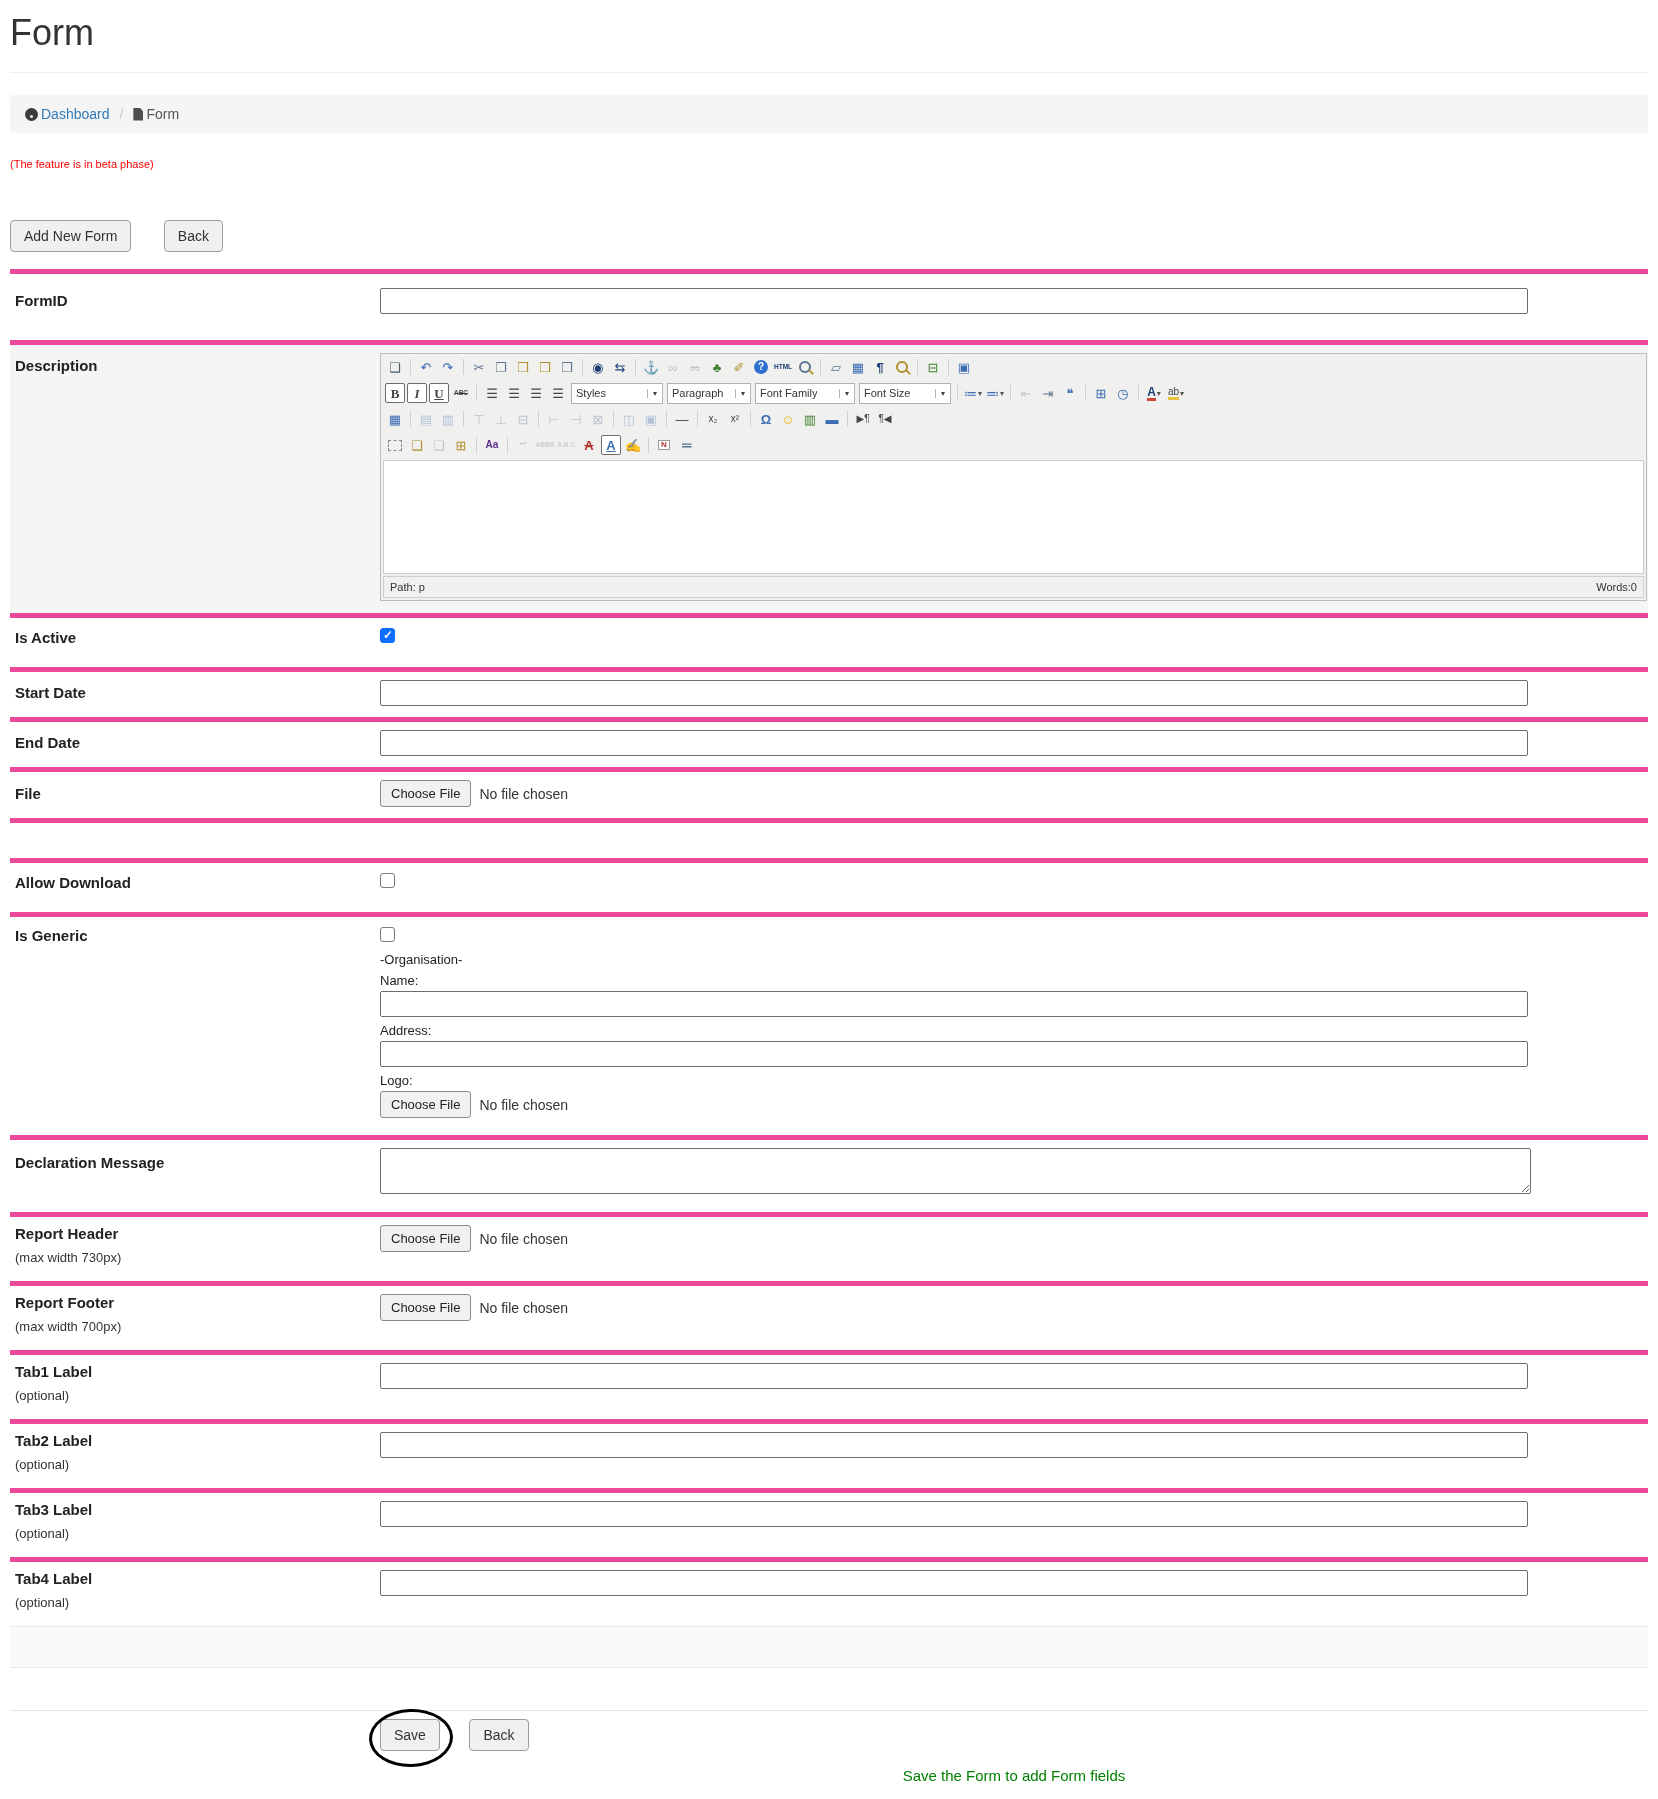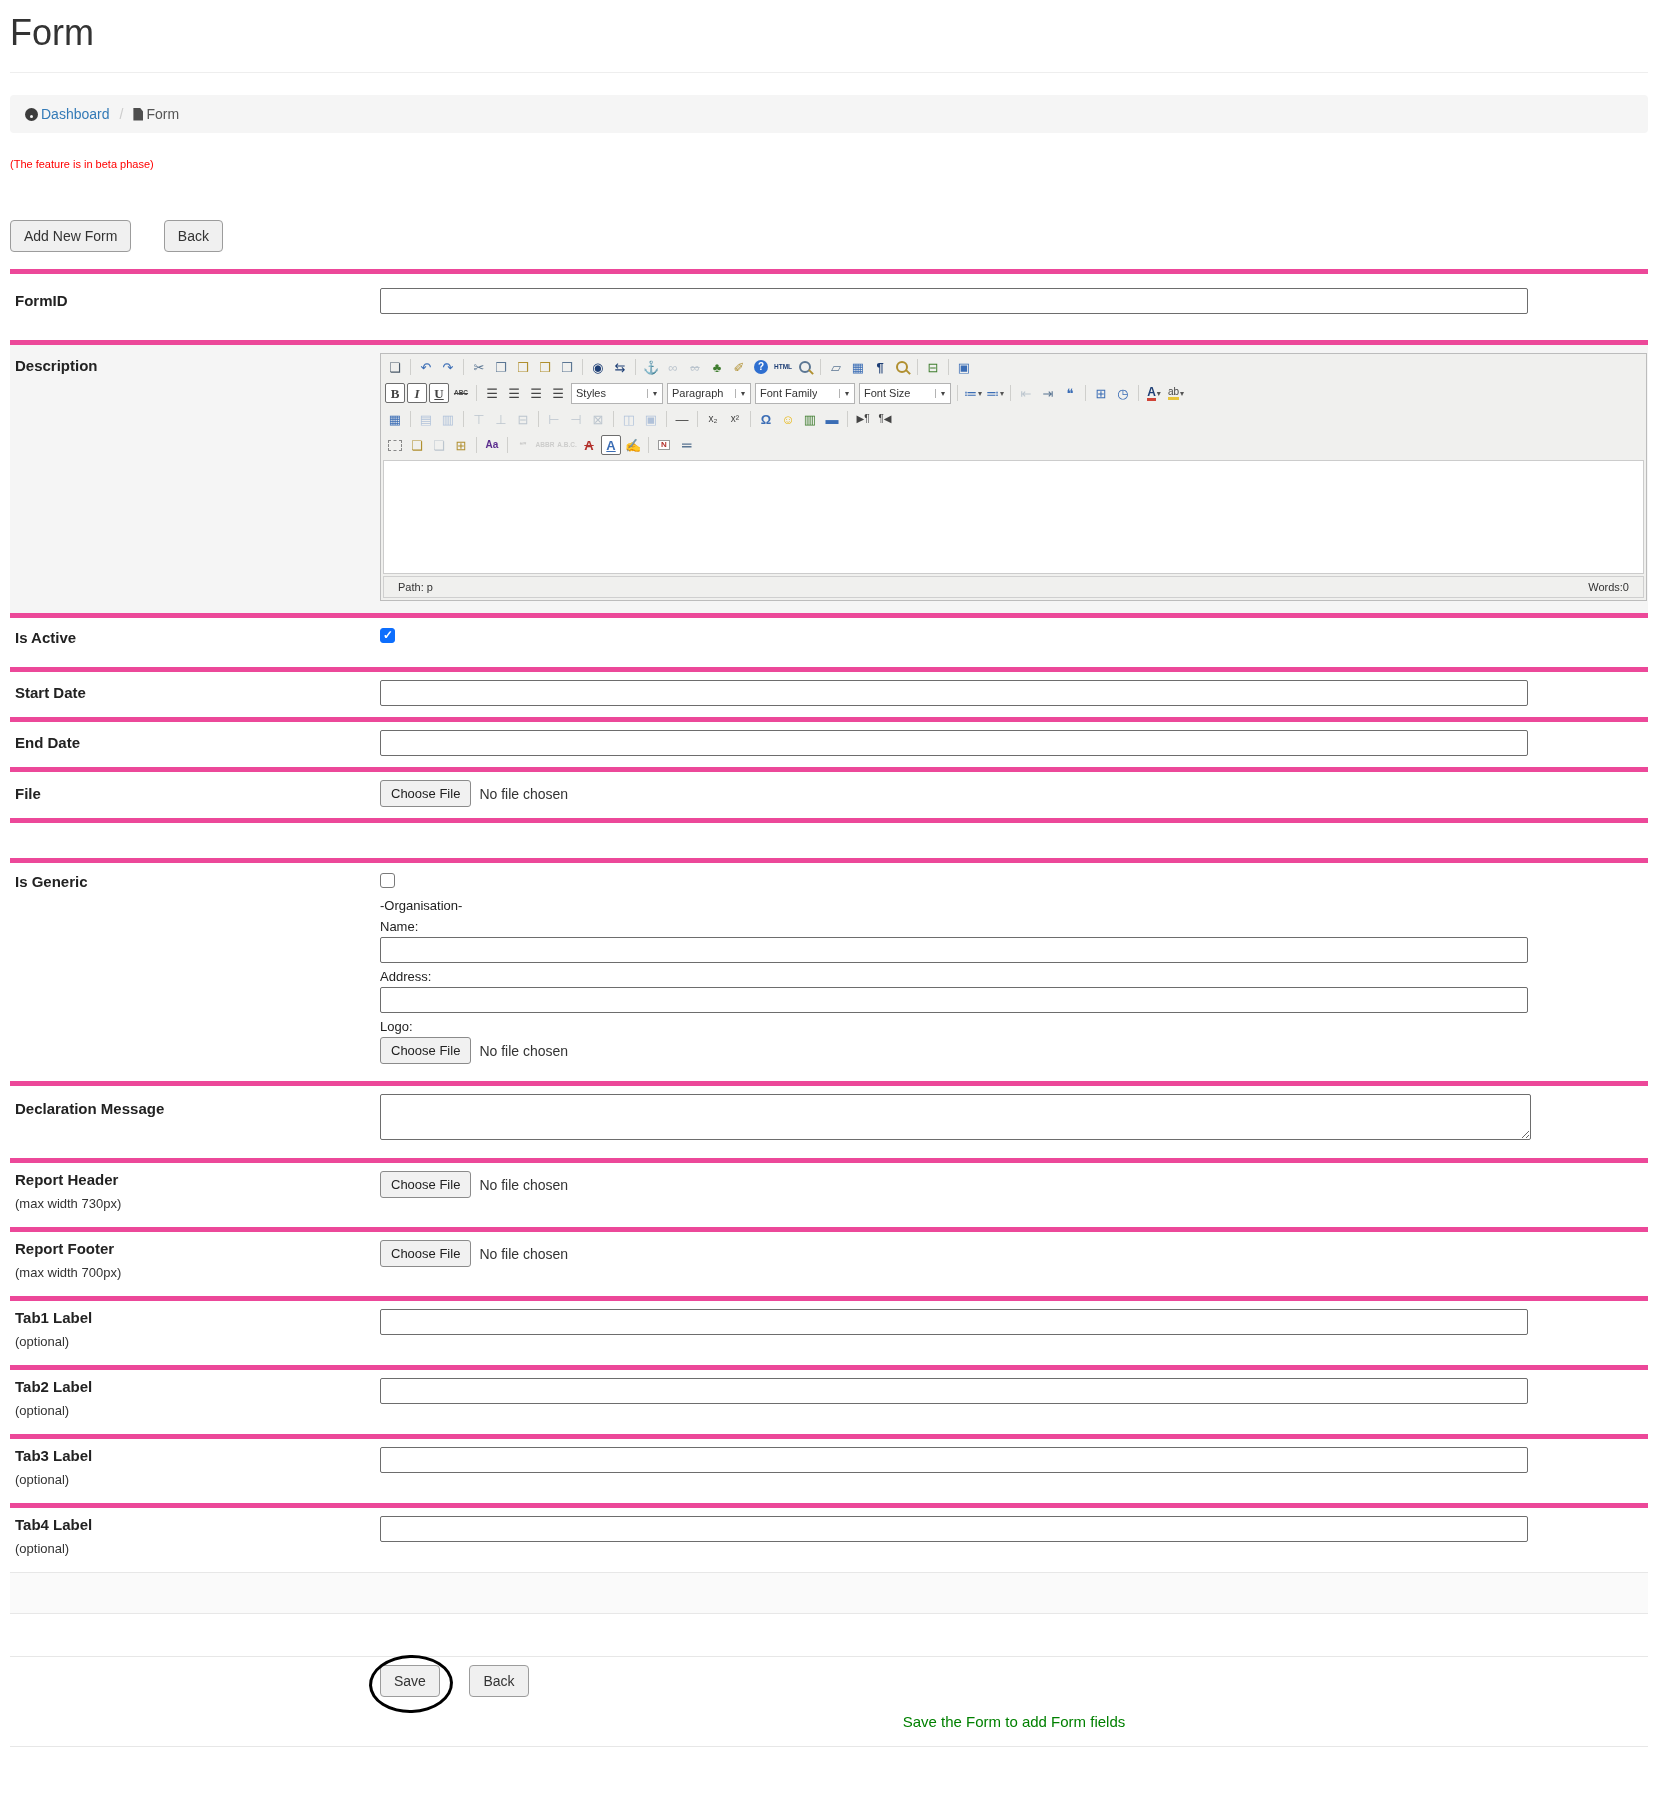--- a/index.html
+++ b/index.html
@@ -80,21 +80,21 @@
   .rot90 .g{transform:rotate(90deg);}
   .dashbox .g{width:12px;height:9px;border:1px dashed #888;}
   .magbox .g{width:8px;height:8px;border:2px solid #5b7693;border-radius:50%;position:relative;}
   .magbox .g::after{content:"";position:absolute;width:6px;height:2px;background:#b08f2f;transform:rotate(45deg);right:-5px;bottom:-2px;}
   .magbox.c-gold .g{border-color:#b08f2f;}
   .round .g{background:#2f6fd0;color:#fff;border-radius:50%;width:14px;height:14px;font-size:10px;font-weight:bold;}
   .tbsel{display:inline-flex;align-items:center;justify-content:space-between;height:21px;background:#fff;border:1px solid #b3b3b3;margin:0 2px;font-size:11px;color:#333;cursor:pointer;flex:none;box-sizing:border-box;}
   .tbsel-label{padding-left:4px;white-space:nowrap;overflow:hidden;}
   .tbsel-arr{width:14px;border-left:1px solid #b3b3b3;text-align:center;font-size:8px;color:#444;flex:none;}
   .edit-area{height:112px;background:#fff;border:1px solid #ccc;margin:2px 2px 0 2px;}
-  .statusbar{margin:2px;border:1px solid #cfcfcf;background:#f0f0ee;display:flex;justify-content:space-between;font-size:11px;color:#333;padding:4px 14px;}
+  .statusbar{margin:2px;border:1px solid #cfcfcf;background:#f0f0ee;display:flex;justify-content:space-between;font-size:11px;color:#333;padding:4px 6px;}
 </style>
 </head>
 <body>
 
 <div class="page">
 
   <h1 class="page-title">Form</h1>
   <hr class="title-rule">
 
   <div class="breadcrumb">
@@ -432,20 +432,24 @@
       <div class="fctl">
         <span class="filectl">
           <button class="choose">Choose File</button>
           <span class="fstatus">No file chosen</span>
         </span>
       </div>
     </div>
 
     <div class="frow row-spacer"></div>
 
+    <div class="frow row-checkbox">
+      <div class="flabel"><span class="lbl">Allow Download</span></div>
+      <div class="fctl"><span class="cb"></span></div>
+    </div>
 
     <div class="frow row-generic">
       <div class="flabel"><span class="lbl">Is Generic</span></div>
       <div class="fctl">
         <span class="cb"></span>
         <div class="subline">-Organisation-</div>
         <div class="subline">Name:</div>
         <input class="txt" type="text" style="">
         <div class="subline">Address:</div>
         <input class="txt" type="text" style="">

